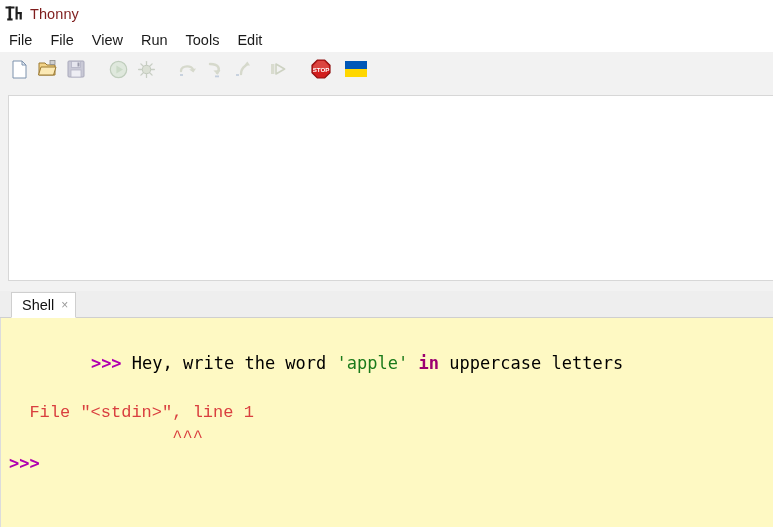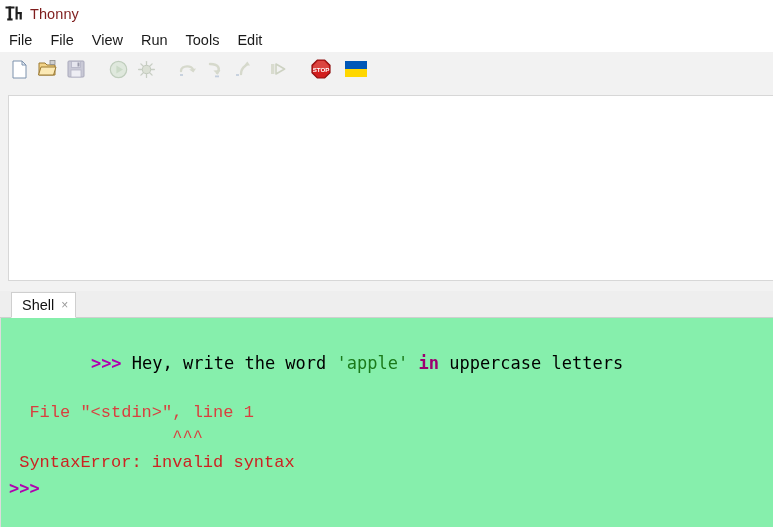--- a/index.html
+++ b/index.html
@@ -153,21 +153,21 @@
     font-size: 12px;
     color: #9a9a9a;
     margin-left: 7px;
     line-height: 1;
     cursor: default;
   }
 
   
   .shell {
     flex: 1 1 auto;
-    background: #86efac;
+    background: #fef9c3;
     border-left: 1px solid #dcdcdc;
     padding: 8px 0 6px 8px;
     box-sizing: border-box;
     overflow: hidden;
     min-height: 0;
   }
   .shell-line {
     white-space: pre;
     line-height: 1.47;
   }
@@ -342,21 +342,20 @@
 
       <div class="shell-line mono-prompt">
         <span class="c-prompt">&gt;&gt;&gt;</span><span class="c-plain"> Hey, write the word </span><span class="c-string">'apple'</span><span class="c-plain"> </span><span class="c-kw">in</span><span class="c-plain"> uppercase letters</span>
       </div>
 
       <div class="shell-line mono-err c-error">  File "&lt;stdin&gt;", line 1</div>
 
 
       <div class="shell-line mono-err c-error">                ^^^</div>
 
-      <div class="shell-line mono-err c-errstrong"> SyntaxError: invalid syntax</div>
 
       <div class="shell-line mono-prompt"></div>
 
       <div class="shell-line mono-prompt c-prompt">&gt;&gt;&gt;</div>
 
     </div>
   </div>
 
 </div>
 

